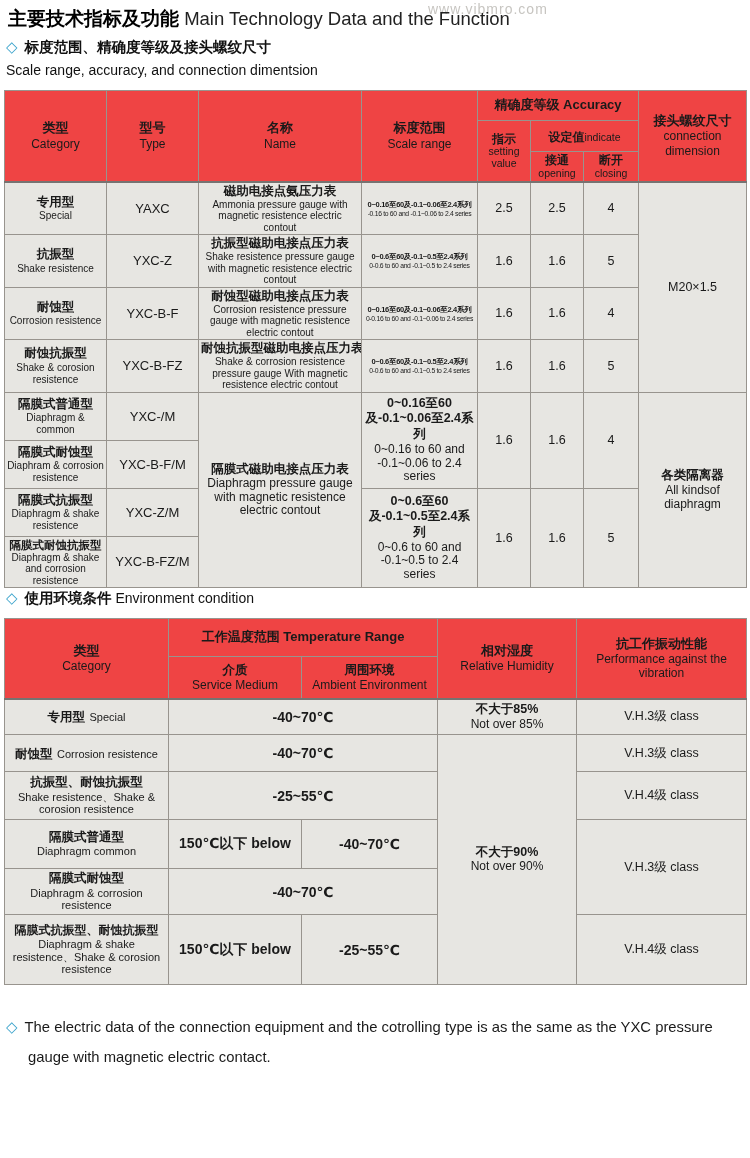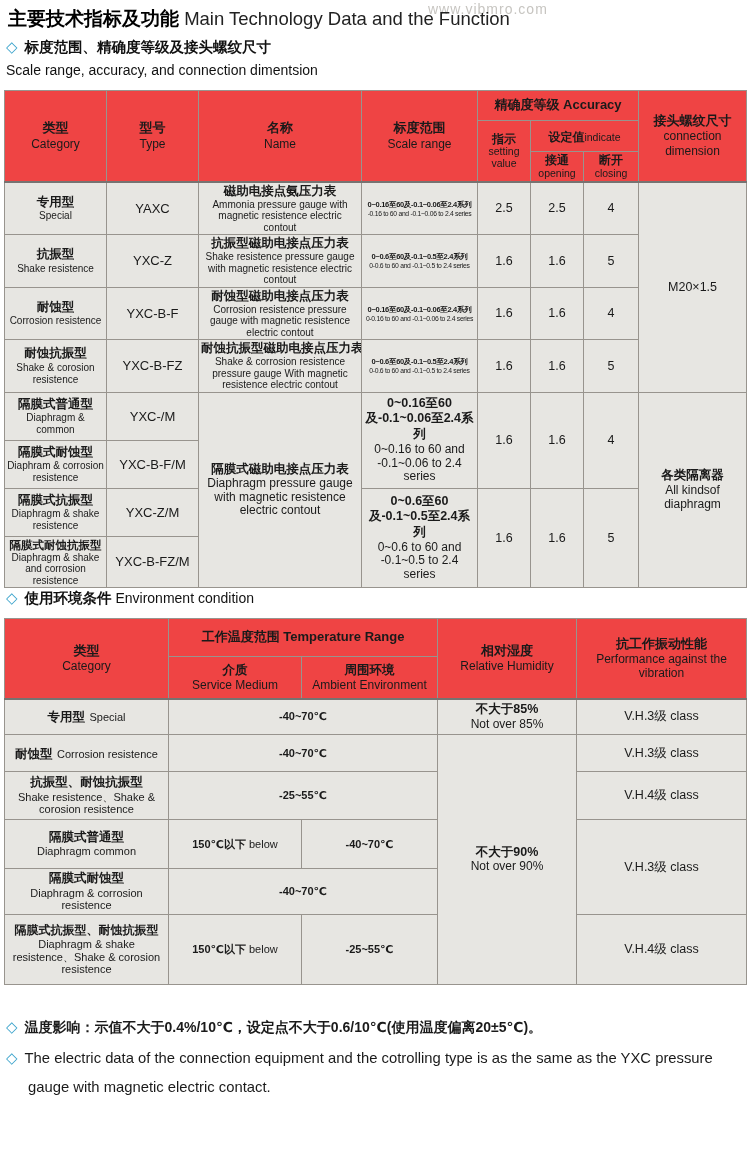--- a/index.html
+++ b/index.html
@@ -40,22 +40,22 @@
   .rng-zh{font-weight:bold;font-size:7.5px;white-space:nowrap;letter-spacing:-0.3px;}
   .rng-en{font-size:6.8px;white-space:nowrap;letter-spacing:-0.3px;}
   .rng-lg{font-size:12.5px;line-height:1.3;}
   .rng-lg .czh{font-weight:bold;font-size:12.5px;}
   .rng-lg .cen{font-size:12px;}
   .val{font-size:12.5px;}
   .conn-val{font-size:12.5px;}
   .inline-cat .czh,.inline-cat .cen{display:inline;}
   .inline-cat .czh{font-size:12.5px;}
   .inline-cat .cen{font-size:11px;}
-  .temp{font-size:11px;font-weight:bold;}
-  .temp-en{font-weight:normal;}
+  .temp{font-size:14px;font-weight:bold;}
+  .temp-en{font-weight:bold;}
   .fns{position:absolute;top:1012px;left:6px;width:740px;}
   .fn{padding-left:22px;text-indent:-22px;line-height:29.5px;}
   .fn-zh{font-weight:bold;font-size:14px;}
   .fn-en{font-size:14.8px;}
   
   .h-a{height:30px;}.h-b{height:31px;}.h-c{height:30px;}
   .r48{height:48px;}
   .t2 .h-a2{height:38px;}.t2 .h-b2{height:42px;}
   .r36{height:36px;}.r37{height:37px;}.r46{height:46px;}.r49{height:49px;}.r70{height:70px;}
 </style>
@@ -355,15 +355,14 @@
       <td class="temp">
         <span>150℃以下</span> <span class="temp-en">below</span>
       </td>
       <td class="temp">-25~55℃</td>
       <td class="val">V.H.4级 class</td>
     </tr>
   </tbody>
 </table>
 
 <div class="fns">
-  <div class="fn fn-zh"><span class="diamond">◇</span><span>温度影响：示值不大于0.4%/10℃，设定点不大于0.6/10℃(使用温度偏离20±5℃)。</span></div>
   <div class="fn fn-en"><span class="diamond">◇</span><span>The electric data of the connection equipment and the cotrolling type is as the same as the YXC pressure gauge with magnetic electric contact.</span></div>
 </div>
 
 </body></html>

